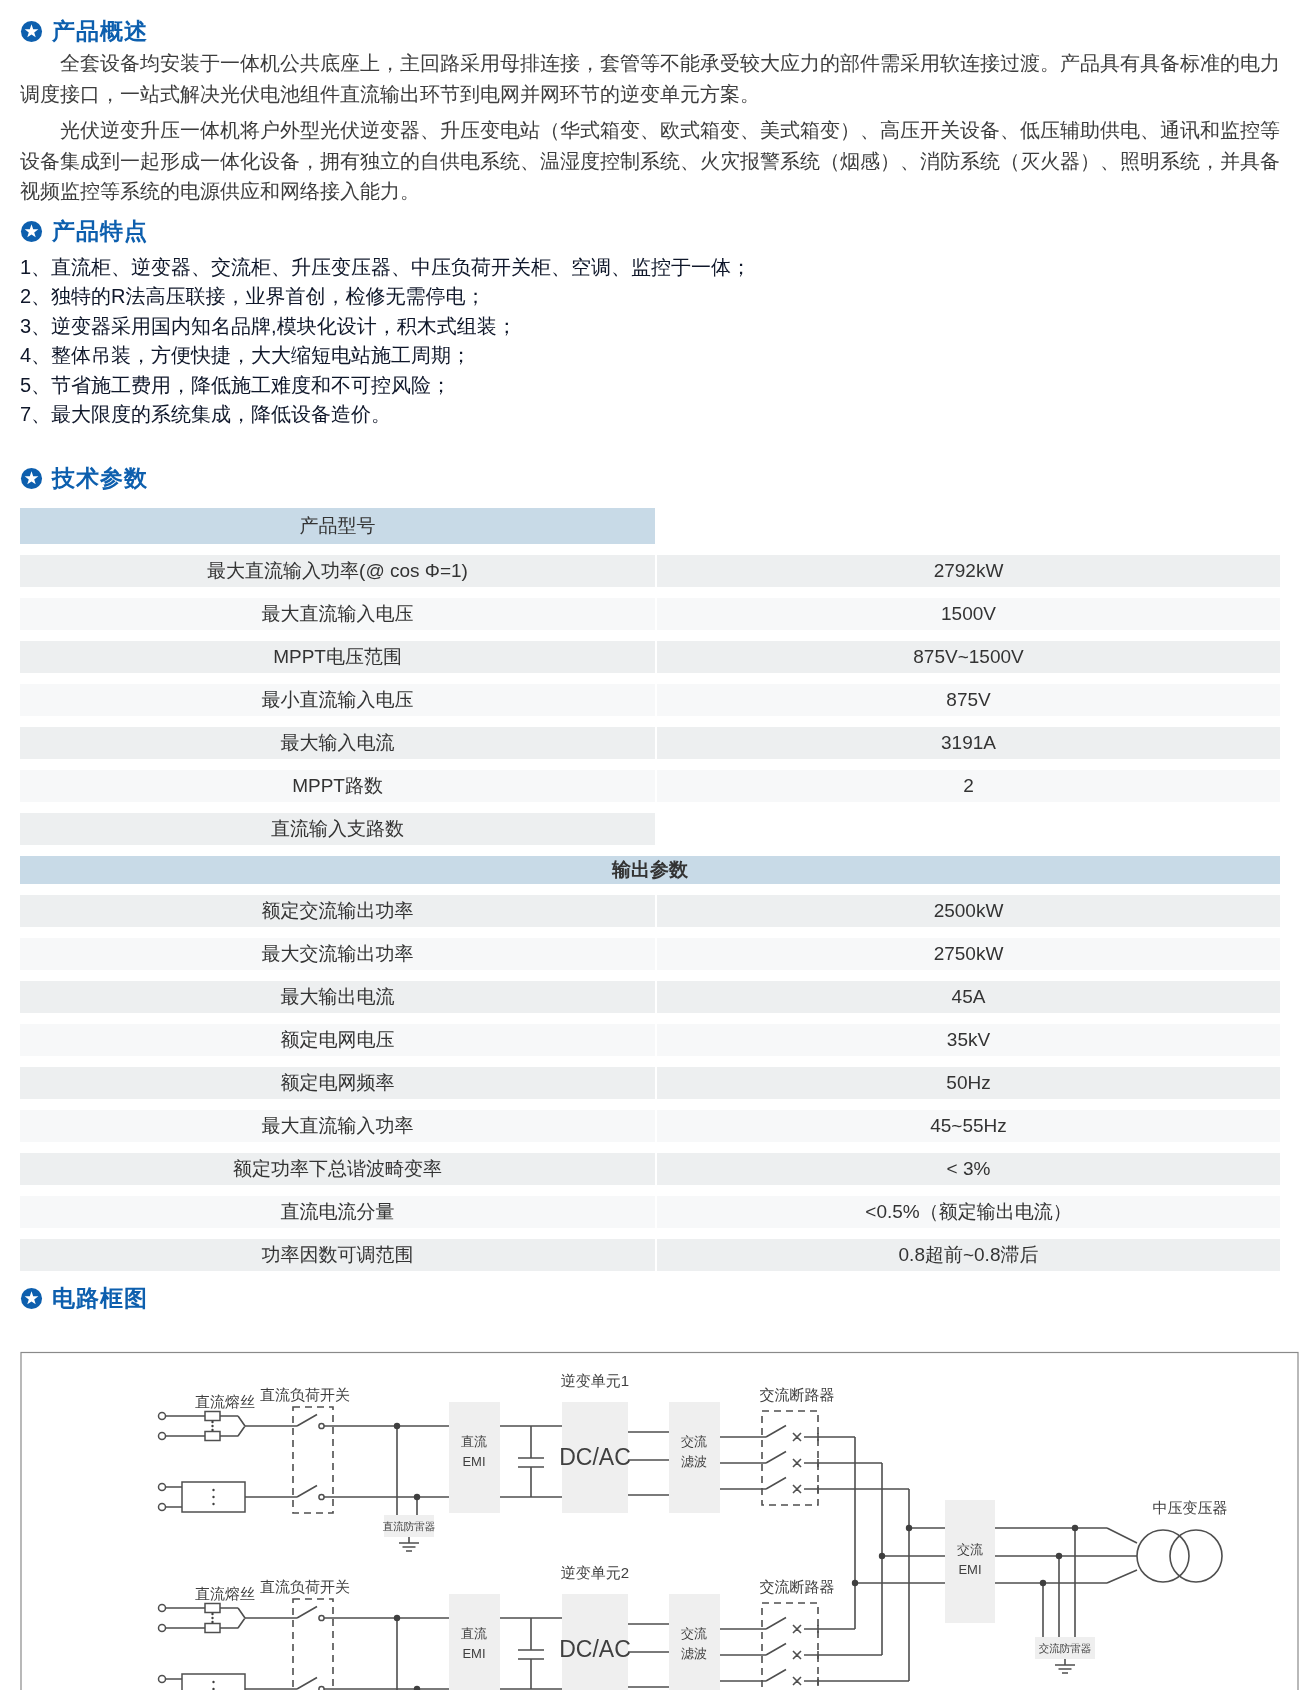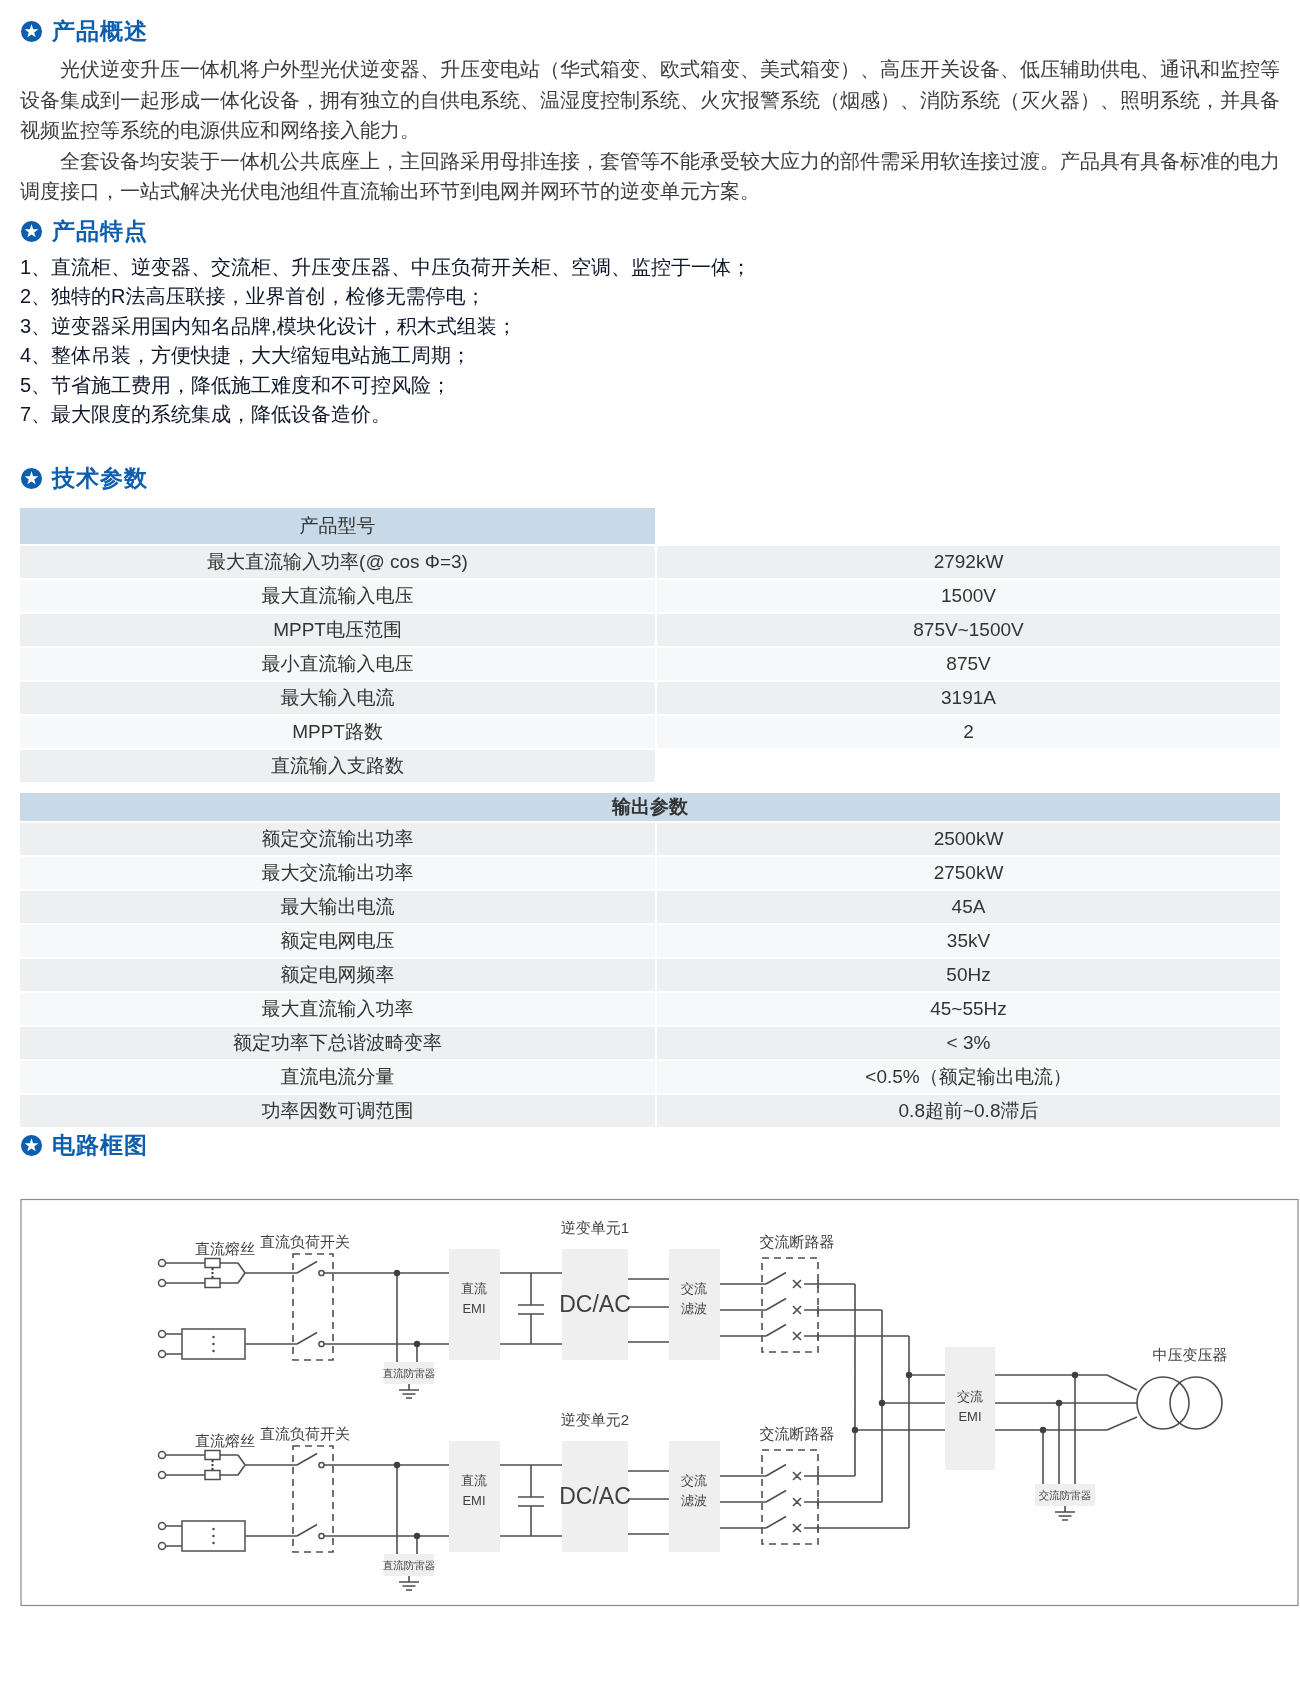--- a/index.html
+++ b/index.html
@@ -18,21 +18,21 @@
   #hd-circuit{}
   
   .para{font-size:20px;line-height:30.5px;margin:0;text-indent:2em;text-align:justify;color:#3d3d3d;}
   #para1{margin-top:6px;}
   
   .feat-list{margin-top:4px;}
   .feat-item{font-size:20px;line-height:29.5px;color:#0f172a;}
   
   .spec-table{width:100%;margin-top:12px;}
   #table2{margin-top:11px;}
-  .srow{display:grid;grid-template-columns:50.4% 1fr;column-gap:2px;margin-bottom:2px;}
+  .srow{display:grid;grid-template-columns:50.4% 1fr;column-gap:2px;margin-bottom:11px;}
   .srow .cell{
     height:32px;display:flex;align-items:center;justify-content:center;
     font-size:19px;color:#333333;
   }
   .srow:nth-child(odd) .cell{background:#f7f8f9;}
   .srow:nth-child(even) .cell{background:#edeff0;}
   .srow.head .cell{background:#c8dae7;height:36px;}
   .srow.head2{grid-template-columns:1fr;}
   .srow.head2 .cell{background:#c8dae7;height:28px;justify-content:center;font-weight:bold;}
   .srow.head2 .half{width:50.4%;text-align:center;}
@@ -45,22 +45,22 @@
 
 <div class="content">
 
   <div class="sec-head" id="hd-overview">
     <svg class="star" width="23" height="23" viewBox="0 0 24 24">
       <circle cx="12" cy="12" r="11" fill="#0d5fae"></circle>
       <polygon fill="#ffffff" points="12,4.5 13.76,9.57 19.13,9.68 14.85,12.93 16.41,18.07 12,15 7.59,18.07 9.15,12.93 4.87,9.68 10.24,9.57"></polygon>
     </svg>
     <span class="sec-title">产品概述</span>
   </div>
+  <p class="para" id="para2">全套设备均安装于一体机公共底座上，主回路采用母排连接，套管等不能承受较大应力的部件需采用软连接过渡。产品具有具备标准的电力调度接口，一站式解决光伏电池组件直流输出环节到电网并网环节的逆变单元方案。</p>
   <p class="para" id="para1">光伏逆变升压一体机将户外型光伏逆变器、升压变电站（华式箱变、欧式箱变、美式箱变）、高压开关设备、低压辅助供电、通讯和监控等设备集成到一起形成一体化设备，拥有独立的自供电系统、温湿度控制系统、火灾报警系统（烟感）、消防系统（灭火器）、照明系统，并具备视频监控等系统的电源供应和网络接入能力。</p>
-  <p class="para" id="para2">全套设备均安装于一体机公共底座上，主回路采用母排连接，套管等不能承受较大应力的部件需采用软连接过渡。产品具有具备标准的电力调度接口，一站式解决光伏电池组件直流输出环节到电网并网环节的逆变单元方案。</p>
 
   <div class="sec-head" id="hd-features">
     <svg class="star" width="23" height="23" viewBox="0 0 24 24">
       <circle cx="12" cy="12" r="11" fill="#0d5fae"></circle>
       <polygon fill="#ffffff" points="12,4.5 13.76,9.57 19.13,9.68 14.85,12.93 16.41,18.07 12,15 7.59,18.07 9.15,12.93 4.87,9.68 10.24,9.57"></polygon>
     </svg>
     <span class="sec-title">产品特点</span>
   </div>
   <div class="feat-list">
     <div class="feat-item">1、直流柜、逆变器、交流柜、升压变压器、中压负荷开关柜、空调、监控于一体；</div>
@@ -77,21 +77,21 @@
       <polygon fill="#ffffff" points="12,4.5 13.76,9.57 19.13,9.68 14.85,12.93 16.41,18.07 12,15 7.59,18.07 9.15,12.93 4.87,9.68 10.24,9.57"></polygon>
     </svg>
     <span class="sec-title">技术参数</span>
   </div>
 
   <div class="spec-table" id="table1">
     <div class="srow head">
       <div class="cell">产品型号</div>
     </div>
     <div class="srow">
-      <div class="cell">最大直流输入功率(@ cos Φ=3)</div>
+      <div class="cell">最大直流输入功率(@ cos Φ=1)</div>
       <div class="cell">2792kW</div>
     </div>
     <div class="srow">
       <div class="cell">最大直流输入电压</div>
       <div class="cell">1500V</div>
     </div>
     <div class="srow">
       <div class="cell">MPPT电压范围</div>
       <div class="cell">875V~1500V</div>
     </div>

